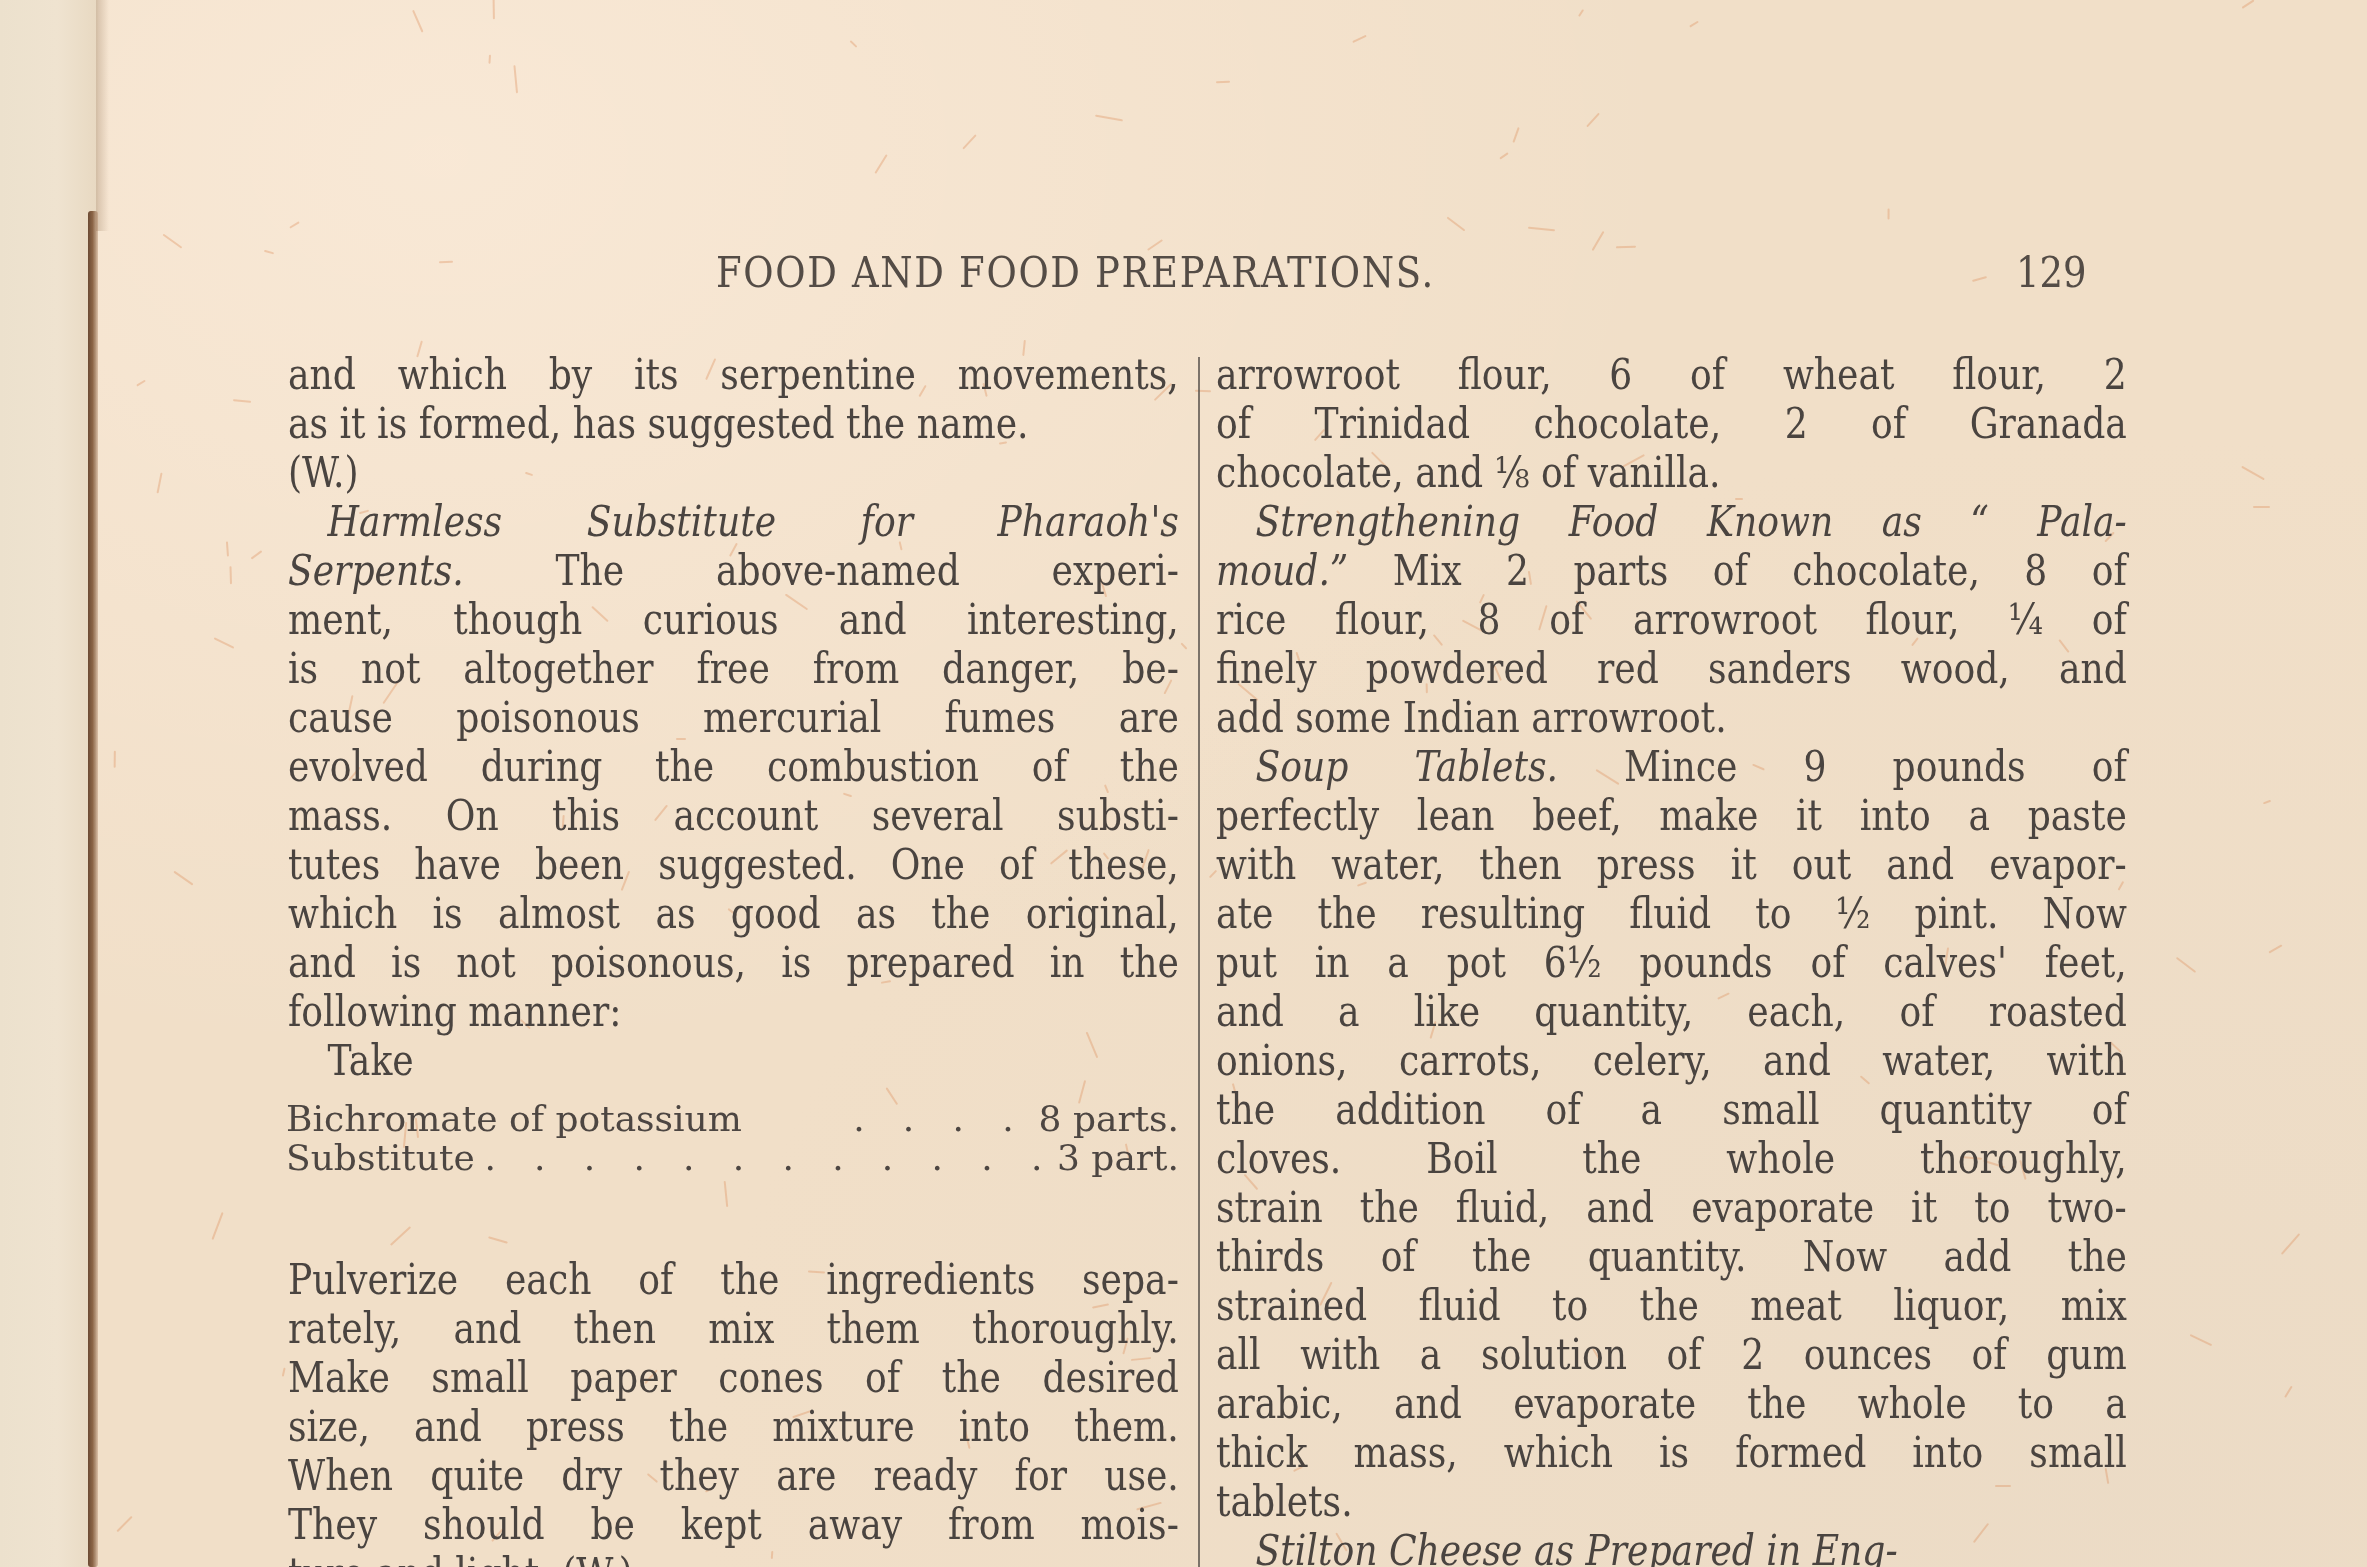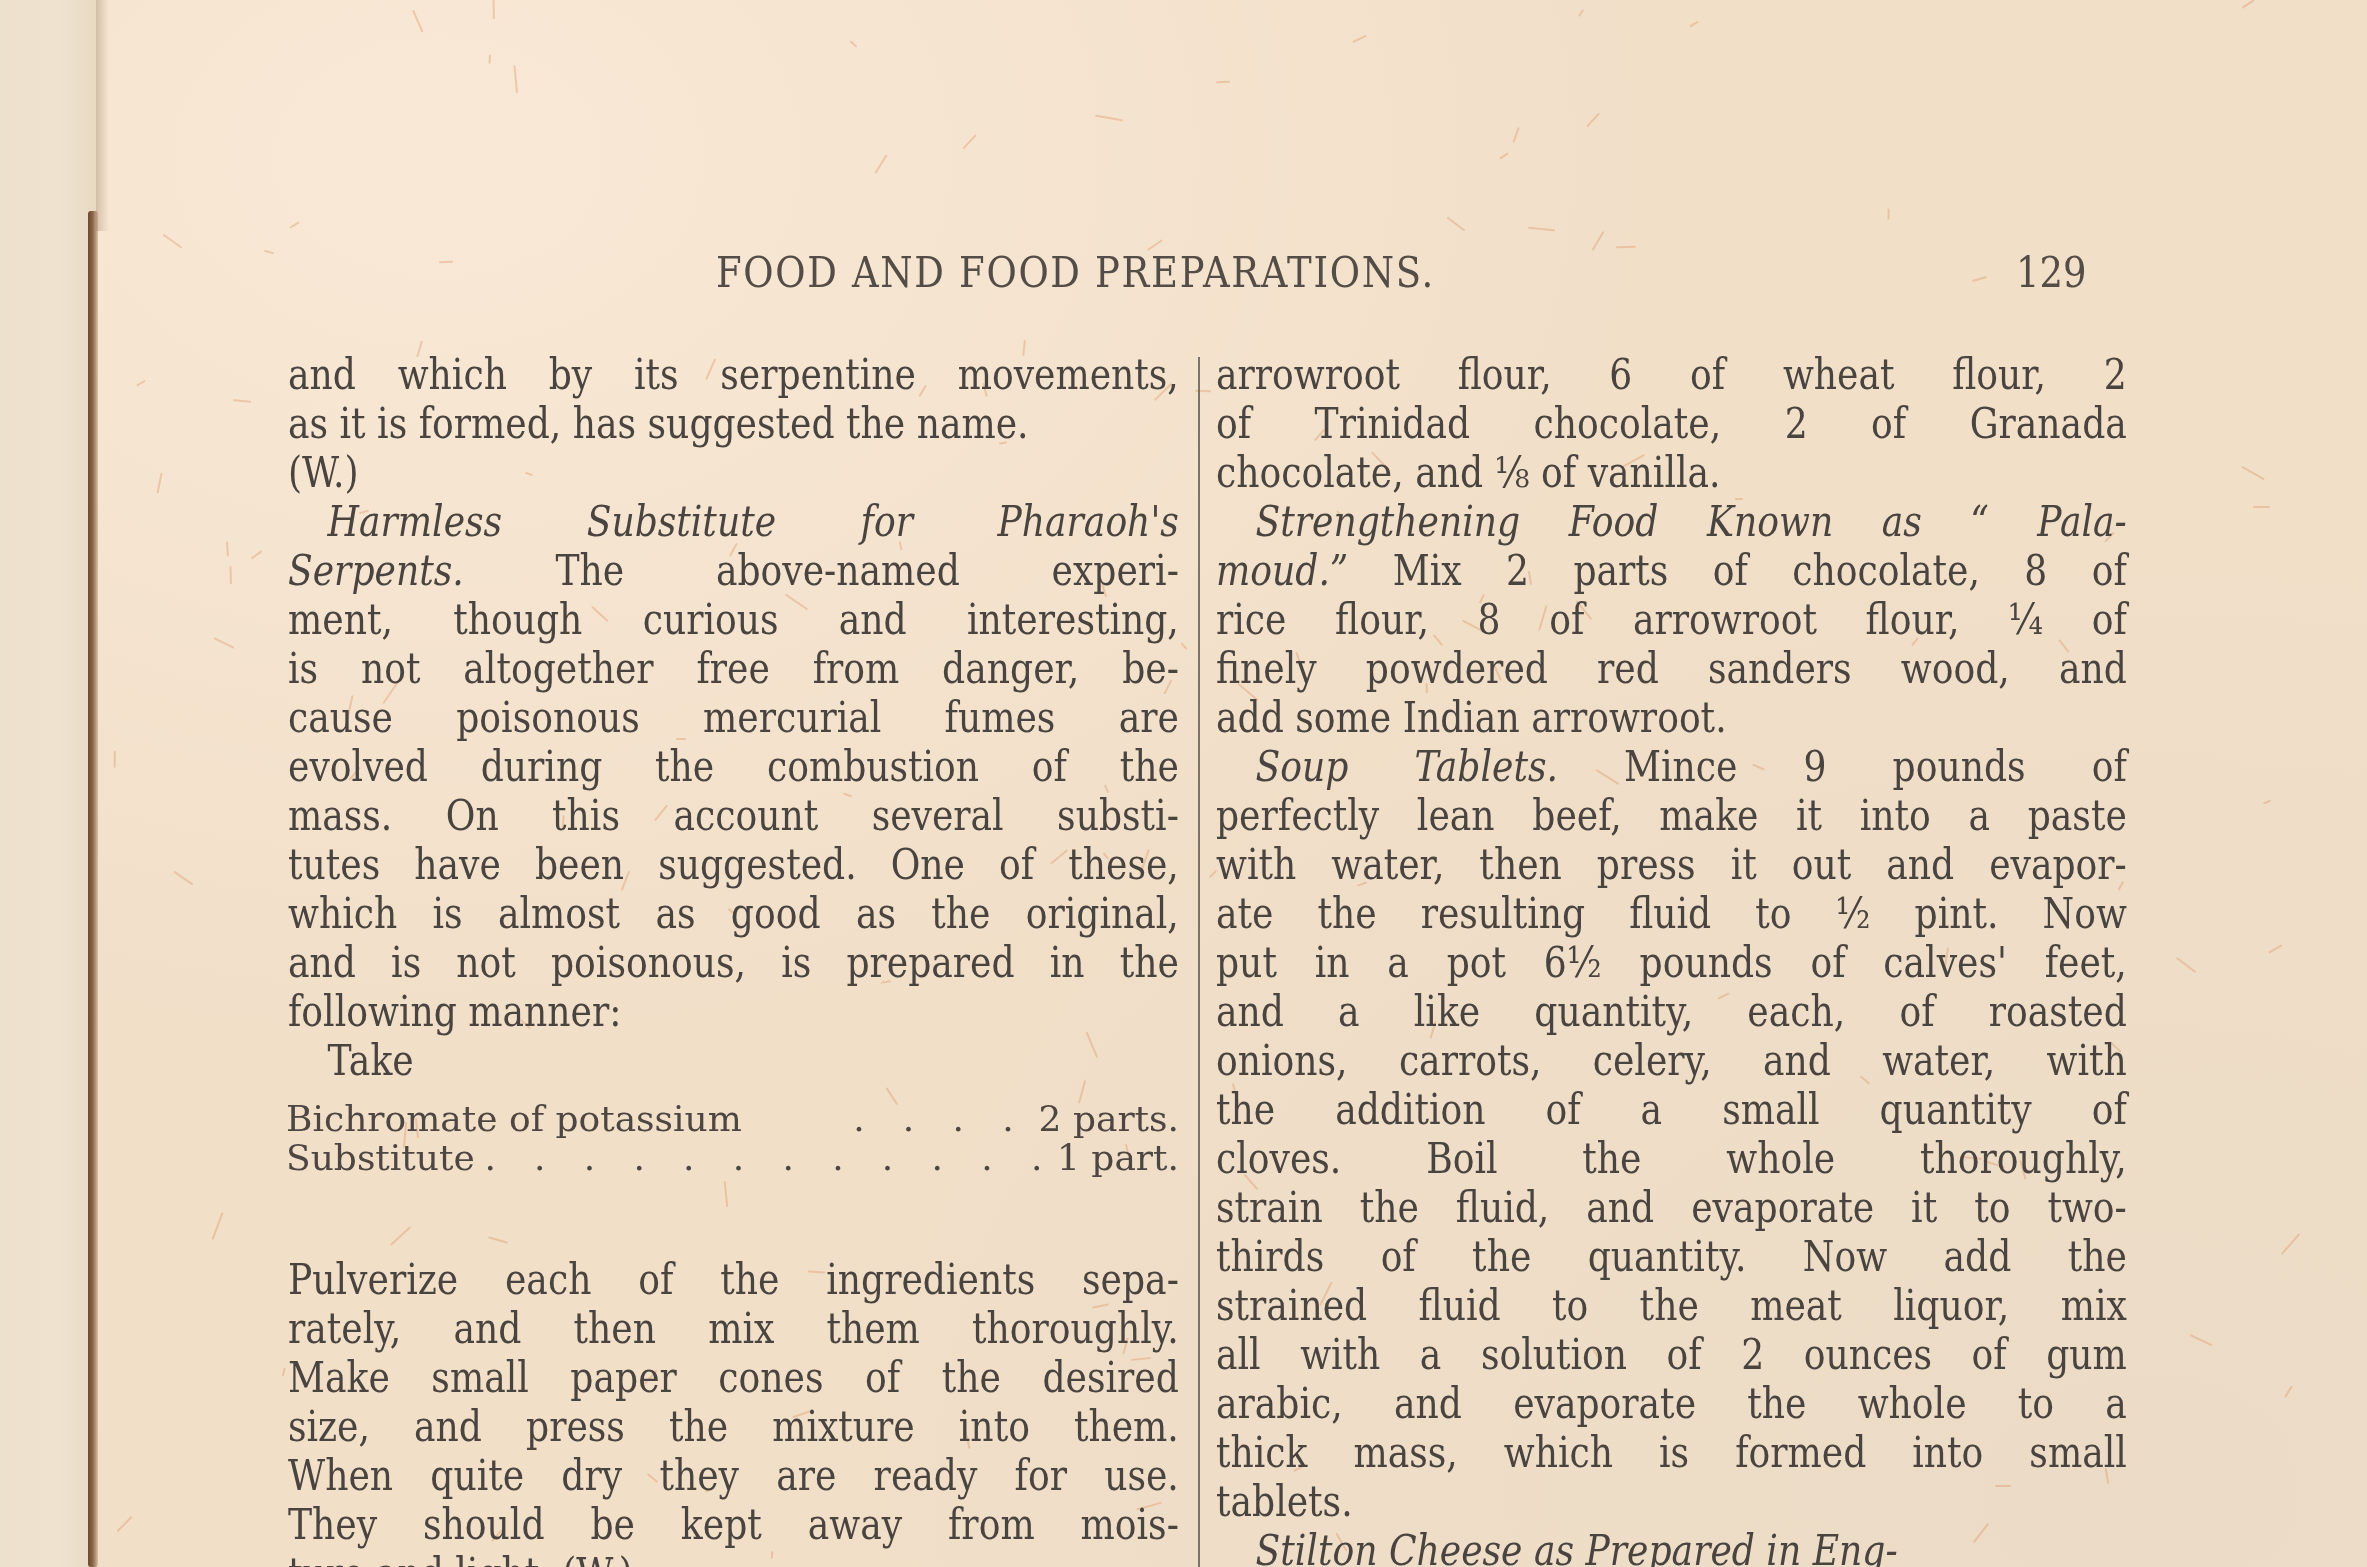--- a/index.html
+++ b/index.html
@@ -302,26 +302,26 @@
       <div class="line"><span>which is almost as good as the original,</span></div>
       <div class="line"><span>and is not poisonous, is prepared in the</span></div>
       <div class="line last"><span>following manner:</span></div>
       <div class="line last indent"><span>Take</span></div>
     </div>
 
   <div class="text recipe-table" id="recipe-table">
       <div class="recipe-row">
         <span class="recipe-name">Bichromate of potassium</span>
         <span class="recipe-dots">. . . .</span>
-        <span class="recipe-qty">2 parts.</span>
+        <span class="recipe-qty">8 parts.</span>
       </div>
       <div class="recipe-row">
         <span class="recipe-name">Substitute</span>
         <span class="recipe-dots">. . . . . . . . . . . .</span>
-        <span class="recipe-qty">1 part.</span>
+        <span class="recipe-qty">3 part.</span>
       </div>
     </div>
 
   <div class="text column col-left" id="col-left-after" style="top:1255px;">
       <div class="line"><span>Pulverize each of the ingredients sepa-</span></div>
       <div class="line"><span>rately, and then mix them thoroughly.</span></div>
       <div class="line"><span>Make small paper cones of the desired</span></div>
       <div class="line"><span>size, and press the mixture into them.</span></div>
       <div class="line"><span>When quite dry they are ready for use.</span></div>
       <div class="line"><span>They should be kept away from mois-</span></div>

